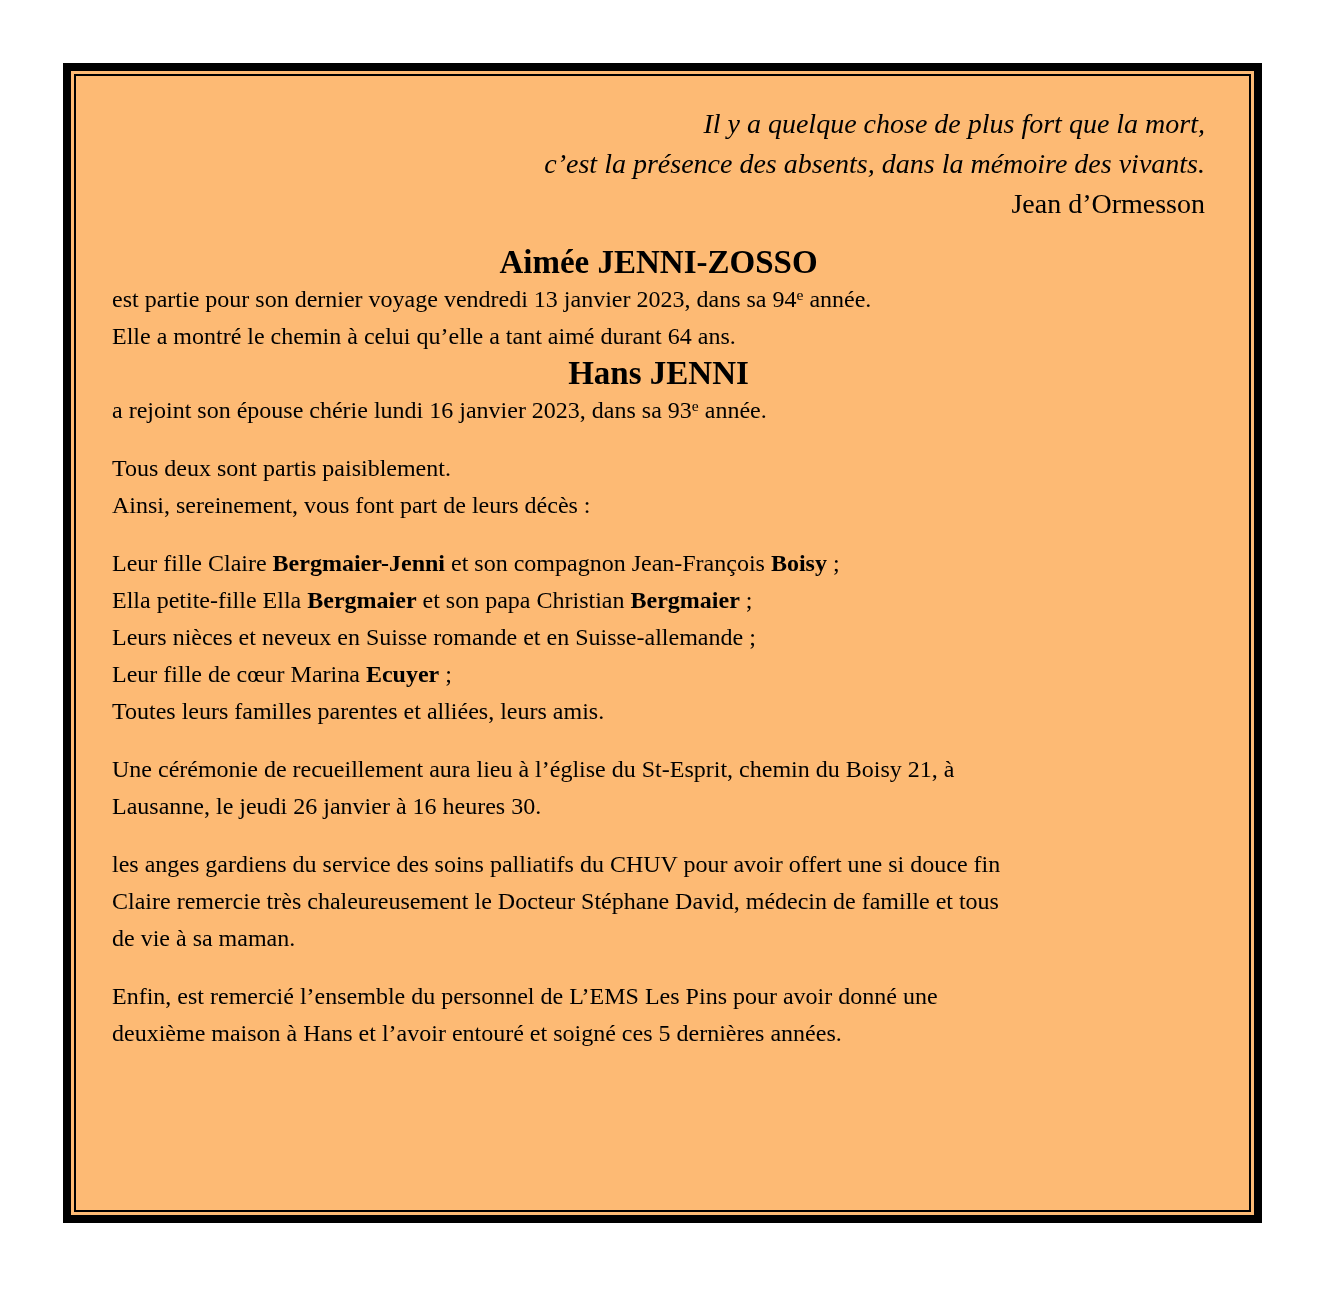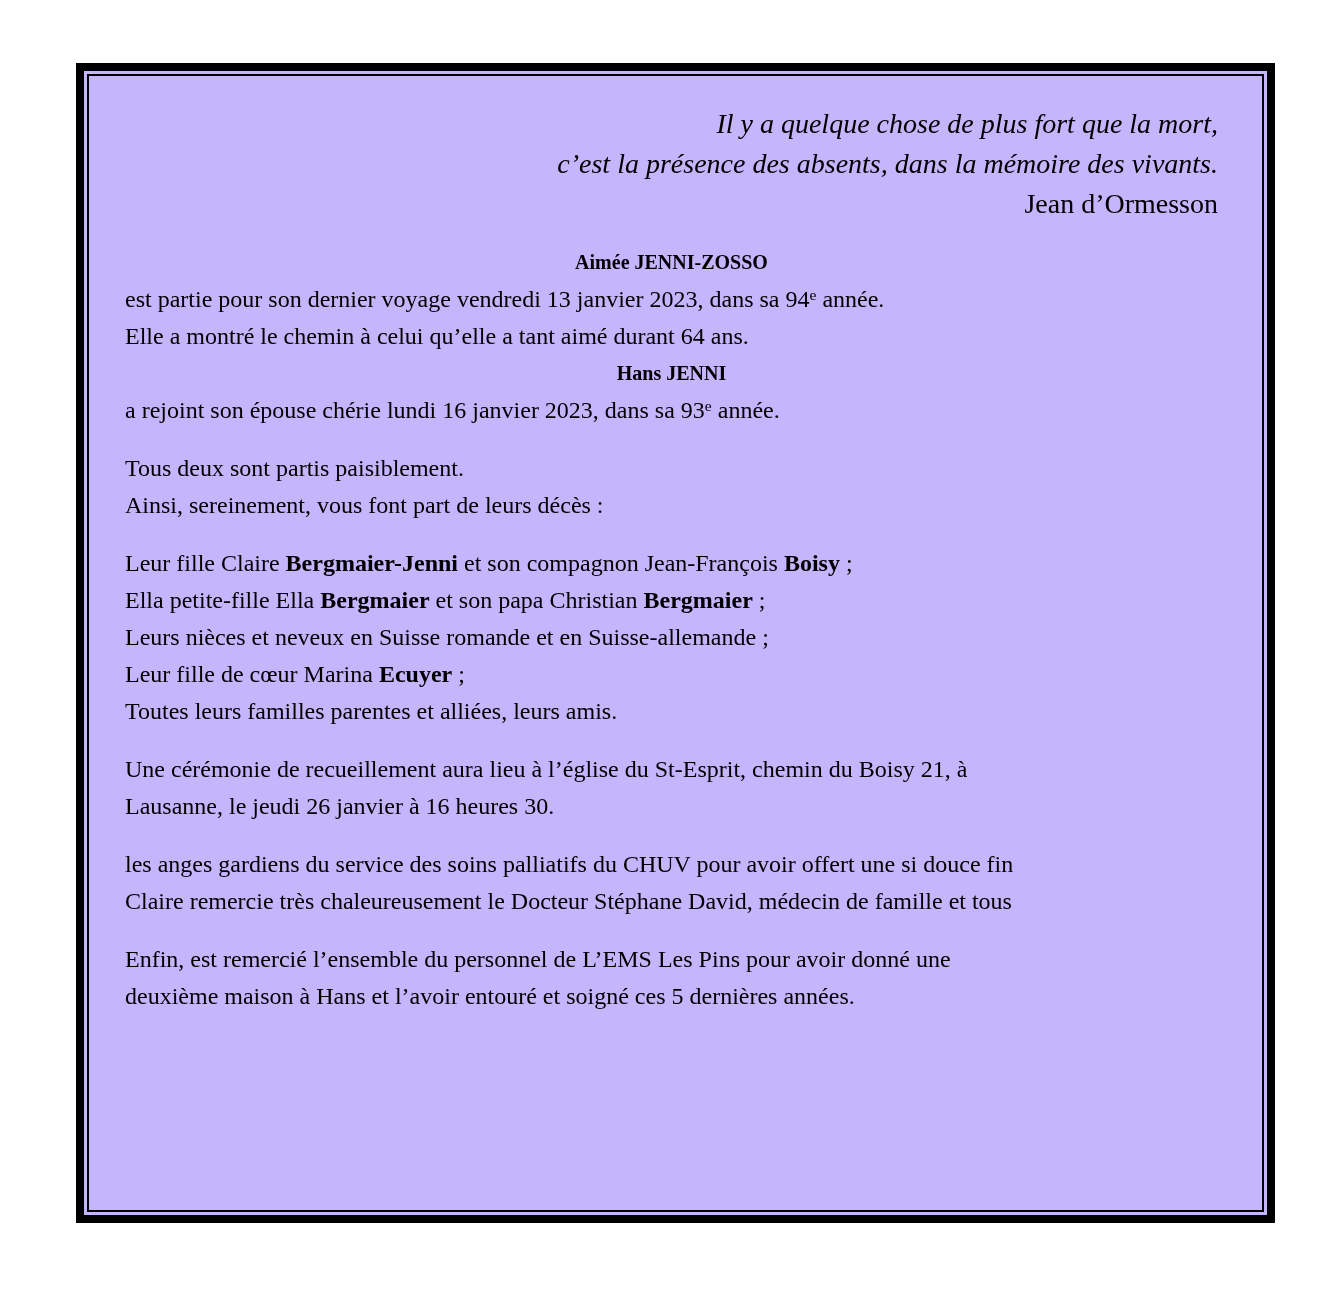--- a/index.html
+++ b/index.html
@@ -9,28 +9,28 @@
   }
   body {
     width: 1334px;
     height: 1296px;
     position: relative;
     font-family: "Liberation Serif", serif;
     color: #000000;
   }
   .frame {
     position: absolute;
-    left: 76px;
+    left: 63px;
     top: 63px;
     width: 1199px;
     height: 1160px;
     box-sizing: border-box;
     border: 8px solid #000000;
     padding: 3px;
-    background: #c4b5fd;
+    background: #fdba74;
   }
   .frame-inner {
     box-sizing: border-box;
     width: 100%;
     height: 100%;
     border: 2px solid #000000;
     padding: 28px 44px 0 36px;
     overflow: hidden;
   }
   .line {
@@ -47,21 +47,21 @@
   }
   .quote-line {
     font-style: italic;
     white-space: nowrap;
   }
   .quote-attribution {
     font-style: normal;
     white-space: nowrap;
   }
   .name-heading {
-    font-size: 20px;
+    font-size: 33px;
     line-height: 37px;
     font-weight: bold;
     text-align: center;
     white-space: nowrap;
   }
   .heading-aimee { margin-top: 20px; }
   .heading-hans  { }
   .para {
     margin-top: 21px;
   }
@@ -113,20 +113,21 @@
       </div>
 
     <div class="body-text para">
         <div class="line"><span>Une cérémonie de recueillement aura lieu à l’église du St-Esprit, chemin du Boisy 21, à</span></div>
         <div class="line"><span>Lausanne, le jeudi 26 janvier à 16 heures 30.</span></div>
       </div>
 
     <div class="body-text para">
         <div class="line"><span>les anges gardiens du service des soins palliatifs du CHUV pour avoir offert une si douce fin</span></div>
         <div class="line"><span>Claire remercie très chaleureusement le Docteur Stéphane David, médecin de famille et tous</span></div>
+        <div class="line"><span>de vie à sa maman.</span></div>
       </div>
 
 
     <div class="body-text para">
         <div class="line"><span>Enfin, est remercié l’ensemble du personnel de L’EMS Les Pins pour avoir donné une</span></div>
         <div class="line"><span>deuxième maison à Hans et l’avoir entouré et soigné ces 5 dernières années.</span></div>
       </div>
 
   </div>
 </div>

